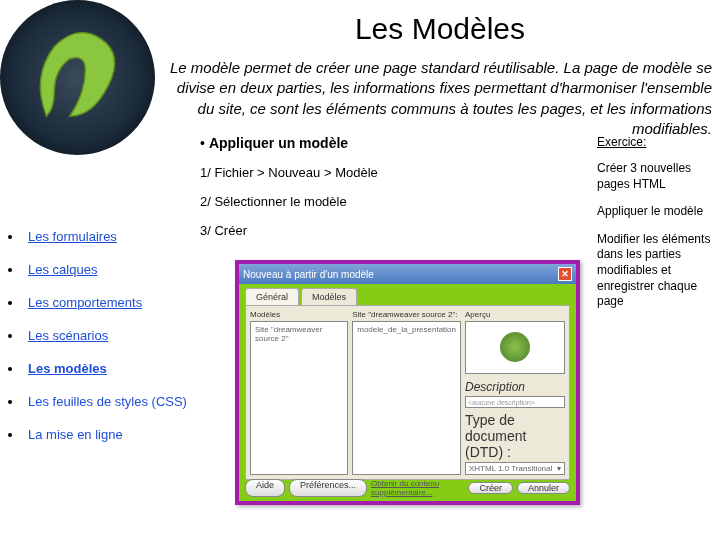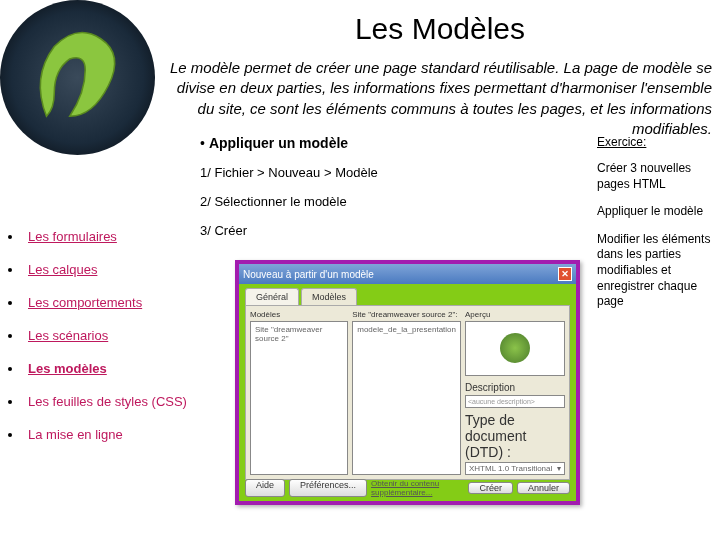--- a/index.html
+++ b/index.html
@@ -51,21 +51,21 @@
   .sidebar-item {
     display: flex; align-items: flex-start;
     padding: 9px 8px;
     font-size: 13px;
   }
   .sidebar-item .dot {
     width: 4px; height: 4px; background: #000; border-radius: 50%;
     margin-right: 16px; margin-top: 6px; flex-shrink: 0;
   }
   .sidebar-item.active .label { font-weight: bold; }
-  .sidebar-item .label { text-decoration: underline; color: #be185d; }
+  .sidebar-item .label { text-decoration: underline; color: #1d4ed8; }
   .sidebar-item:nth-child(6) .label,
   .sidebar-item:nth-child(7) .label { text-decoration: none; }
   .dialog {
     position: absolute; top: 260px; left: 235px;
     width: 345px; height: 245px;
     background: #84cc16;
     border: 4px solid #a21caf;
     box-shadow: 2px 2px 4px rgba(0,0,0,0.3);
     font-size: 9px;
     color: #333;
@@ -112,39 +112,39 @@
     width: 100px; display: flex; flex-direction: column;
   }
   .dlg-preview-box {
     height: 60px; background: #fff; border: 1px solid #888;
     display: flex; align-items: center; justify-content: center;
   }
   .dw-icon {
     width: 30px; height: 30px; border-radius: 50%;
     background: radial-gradient(circle, #8bc34a, #4a7a2a);
   }
-  .dlg-desc { margin-top: 6px; font-size: 10px; }
+  .dlg-desc { margin-top: 6px; font-size: 12px; font-style: italic; }
   .dlg-desc-box { background: #fff; border: 1px solid #888; height: 14px; margin-top: 2px; }
   .dlg-dtd { margin-top: 4px; font-size: 14px; }
   .dlg-dtd-box {
     background: #fff; border: 1px solid #888; height: 14px;
     margin-top: 2px; padding: 1px 3px; font-size: 8px; color: #666;
     display: flex; align-items: center; justify-content: space-between;
   }
   .dlg-footer {
     position: absolute; bottom: 4px; left: 6px; right: 6px;
     display: flex; justify-content: space-between; align-items: center;
   }
   .dlg-footer-left { display: flex; gap: 4px; }
   .dlg-footer-right { display: flex; gap: 4px; }
   .dlg-link { font-size: 8px; text-decoration: underline; color: #555; }
   .dlg-btn {
     padding: 0 10px; border: 1px solid #888;
     background: linear-gradient(#fefefe, #ddd);
-    border-radius: 3px; font-size: 9px;
+    border-radius: 8px; font-size: 9px;
   }
 </style>
 </head>
 <body>
 
 <div class="logo-area">
   <svg viewBox="0 0 100 100">
     <path d="M30 75 Q20 50 35 30 Q50 15 65 25 Q80 35 70 55 Q60 75 45 75 Q55 60 55 45 Q55 35 45 38 Q35 45 35 60 Q35 70 30 75 Z" fill="#8bc63f" stroke="#5a8a1f" stroke-width="1"></path>
   </svg>
 </div>

